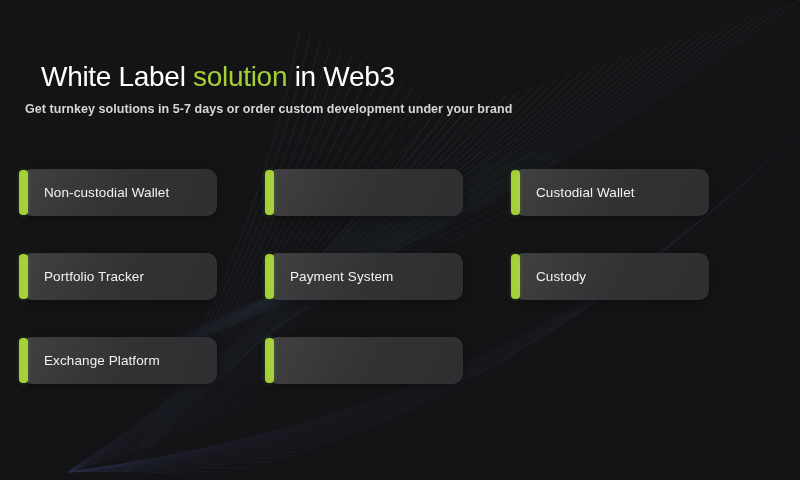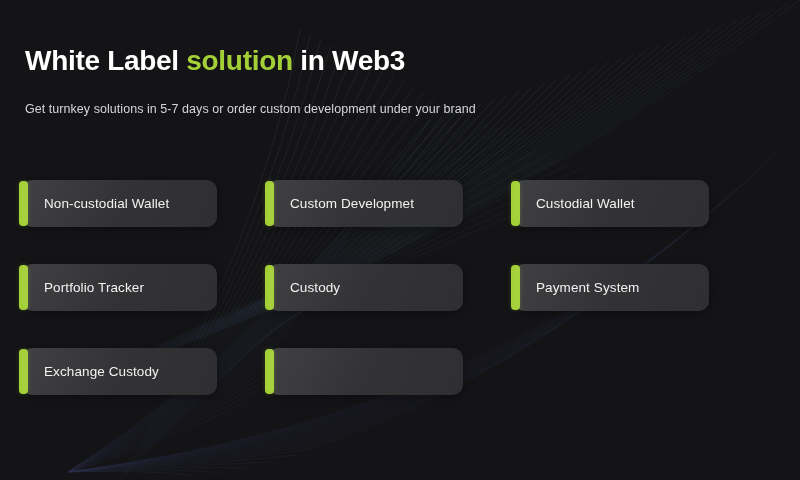--- a/index.html
+++ b/index.html
@@ -37,49 +37,49 @@
   }
 
   
   .header {
     position: absolute;
     left: 25px;
     top: 44px;
     width: 740px;
   }
   .page-title {
-    margin: 0;
+    margin: 16px;
     font-size: 28px;
-    font-weight: 700;
+    font-weight: 400;
     letter-spacing: -0.3px;
     color: #ffffff;
     line-height: 1.18;
     white-space: nowrap;
   }
   .page-title .accent {
     color: #a4d037;
   }
   .page-subtitle {
     margin: 0;
     position: absolute;
     top: 57px;
     left: 0;
     font-size: 12.5px;
-    font-weight: 400;
+    font-weight: 700;
     color: #d6d6d8;
     letter-spacing: 0.05px;
     line-height: 1.4;
     white-space: nowrap;
   }
 
   
   .card-grid {
     position: absolute;
     left: 22px;
-    top: 180px;
+    top: 169px;
     width: 690px;
     display: grid;
     grid-template-columns: repeat(3, 195px);
     column-gap: 51px;
     row-gap: 37px;
   }
 
   .service-card {
     position: relative;
     height: 47px;
@@ -268,46 +268,45 @@
 
   <div class="card-grid">
 
     <div class="service-card">
       <span class="accent-bar"></span>
       <span class="card-label">Non-custodial Wallet</span>
     </div>
 
     <div class="service-card">
       <span class="accent-bar"></span>
-      <span class="card-label">Custom Developmet</span>
     </div>
 
     <div class="service-card">
       <span class="accent-bar"></span>
       <span class="card-label">Custodial Wallet</span>
     </div>
 
     <div class="service-card">
       <span class="accent-bar"></span>
       <span class="card-label">Portfolio Tracker</span>
     </div>
 
     <div class="service-card">
       <span class="accent-bar"></span>
+      <span class="card-label">Payment System</span>
+    </div>
+
+    <div class="service-card">
+      <span class="accent-bar"></span>
       <span class="card-label">Custody</span>
     </div>
 
     <div class="service-card">
       <span class="accent-bar"></span>
-      <span class="card-label">Payment System</span>
-    </div>
-
-    <div class="service-card">
-      <span class="accent-bar"></span>
-      <span class="card-label">Exchange Custody</span>
+      <span class="card-label">Exchange Platform</span>
     </div>
 
     <div class="service-card">
       <span class="accent-bar"></span>
     </div>
 
 
   </div>
 </div>
 

